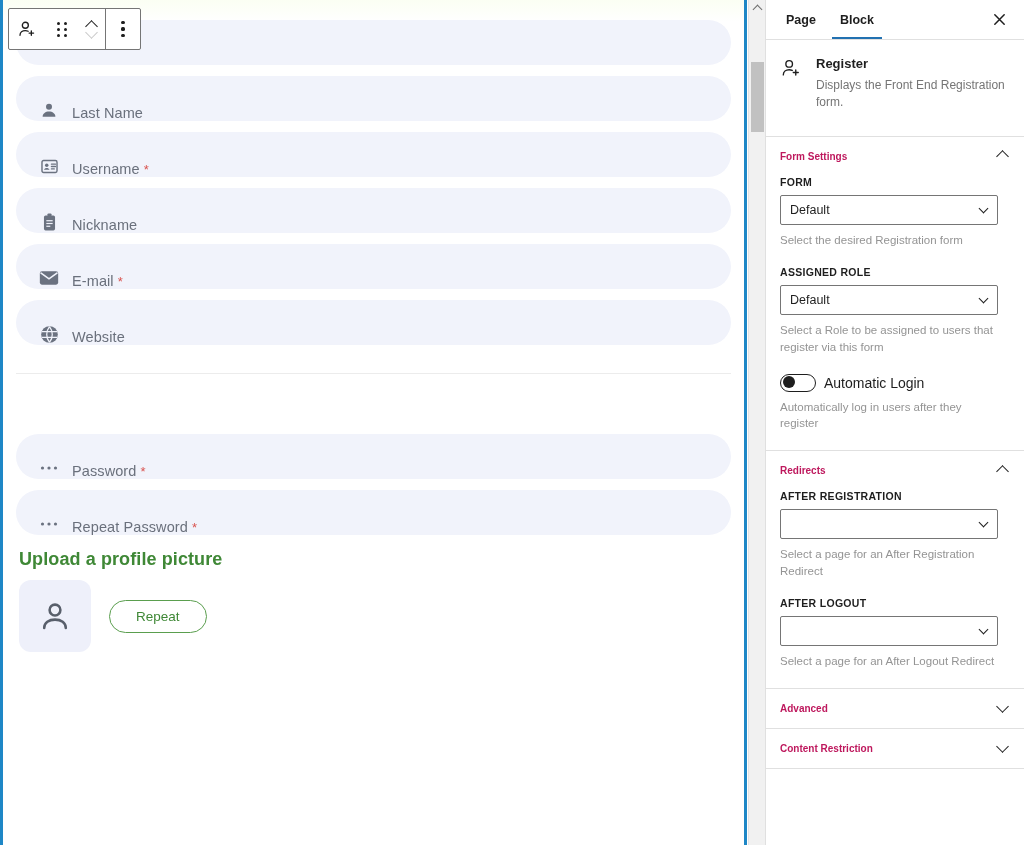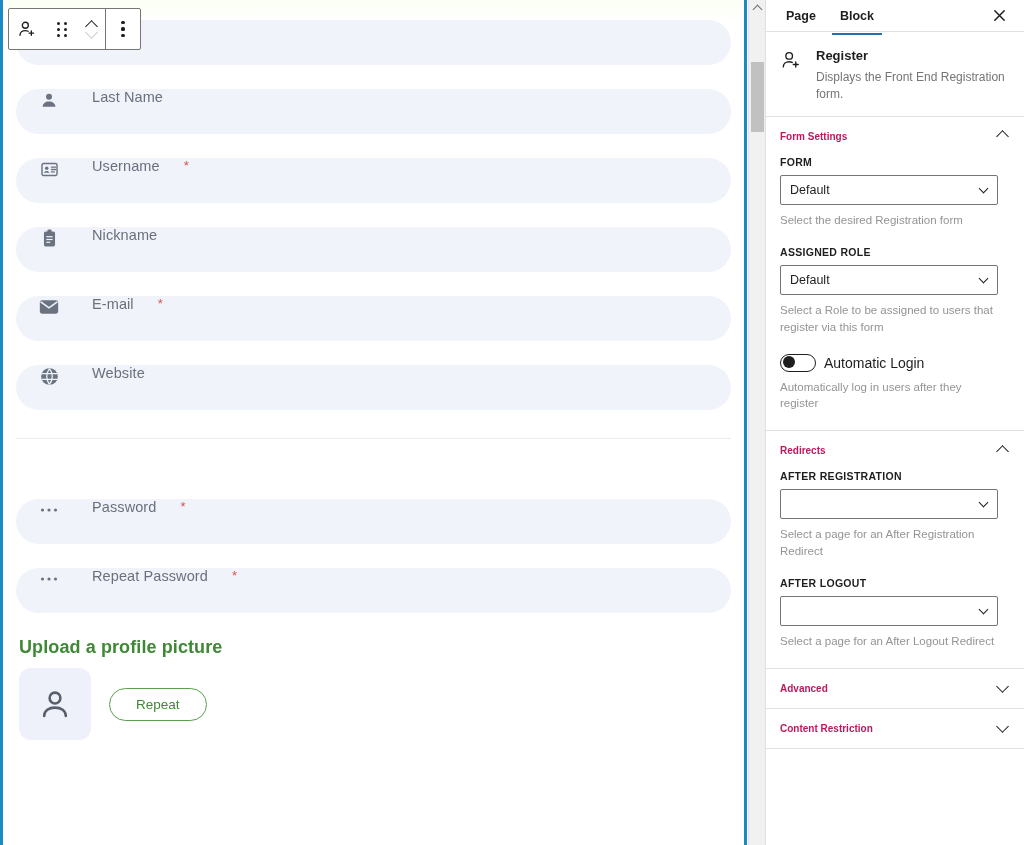--- a/index.html
+++ b/index.html
@@ -66,27 +66,26 @@
   }
   .dots6 { display: grid; grid-template-columns: 3px 3px; grid-gap: 3px 4px; }
   .dots6 i { width: 3px; height: 3px; border-radius: 50%; background: #1e1e1e; display:block;}
   .dots3v { display: flex; flex-direction: column; gap: 3px; }
   .dots3v i { width: 3.2px; height: 3.2px; border-radius: 50%; background: #1e1e1e; display:block;}
 
   
   .form-wrap { position: absolute; left: 3px; top: 0; width: 741px; }
   .field {
     position: relative;
-    margin: 0 13px 24px 13px;
+    margin: 0 13px 11px 13px;
     height: 45px;
     background: #f1f3fb;
     border-radius: 23px;
-    display: flex; align-items: flex-start;
+    display: flex; align-items: flex-end;
     padding-left: 22px;
-    gap: 20px;
   }
   .field .ficon {
     width: 22px; height: 22px;
     display: flex; align-items: center; justify-content: center;
     margin-right: 12px; flex: 0 0 auto;
   }
   .field .flabel {
     font-size: 14.5px; color: #6a707c; letter-spacing: .1px;
   }
   .req { color: #d9534f; font-size: 13px; margin-left: 4px; }
@@ -141,41 +140,41 @@
 
   
   .sidebar {
     position: absolute; left: 765px; top: 0;
     width: 259px; height: 845px;
     background: #ffffff;
     border-left: 1px solid #e0e0e0;
     font-family: "Liberation Sans", sans-serif;
   }
   .sb-tabs {
-    position: relative; height: 32px;
+    position: relative; height: 40px;
     display: flex; align-items: center;
     border-bottom: 1px solid #e0e0e0;
     padding: 0 8px;
   }
   .sb-tab {
     font-size: 12.5px; font-weight: bold; color: #1e1e1e;
     padding: 12px 12px 11px 12px; cursor: pointer; position: relative;
   }
   .sb-tab.active::after {
     content:""; position:absolute; left:4px; right:4px; bottom:-1px;
     height:2.5px; background:#2271b1;
   }
   .sb-close {
     margin-left: auto; width: 26px; height: 26px; cursor: pointer;
     display:flex; align-items:center; justify-content:center; margin-right: 4px;
   }
   .sb-close svg { display:block; }
 
   .sb-blockcard {
-    display: flex; padding: 16px 14px 12px 14px;
+    display: flex; padding: 16px 14px 24px 14px;
     border-bottom: 1px solid #e0e0e0;
   }
   .sb-blockcard .bicon { width: 24px; flex: 0 0 24px; margin-top: 1px; }
   .sb-blockcard .btext { margin-left: 12px; }
   .sb-blockcard .btitle { font-size: 13px; font-weight: bold; color: #1e1e1e; }
   .sb-blockcard .bdesc {
     font-size: 12px; color: #757575; margin-top: 6px; line-height: 1.45;
     max-width: 190px;
   }
 

